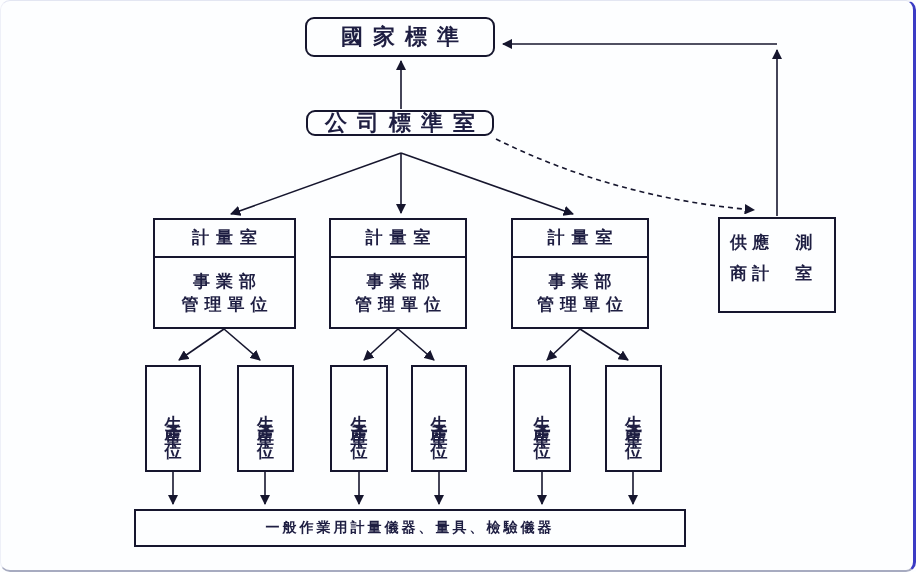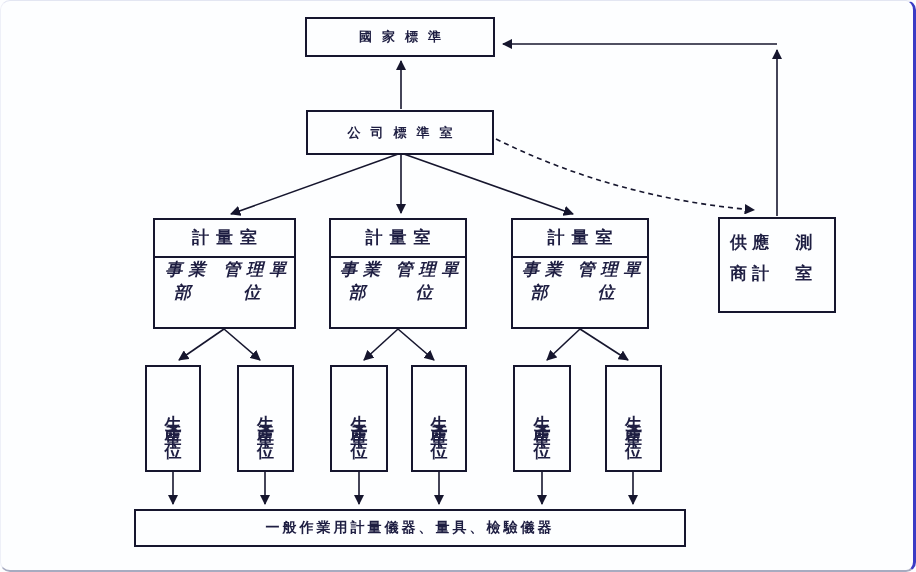--- a/index.html
+++ b/index.html
@@ -37,45 +37,45 @@
     border: 2px solid #16162e;
     background: #fdfeff;
     color: #1e1e42;
     font-weight: bold;
     display: flex;
     align-items: center;
     justify-content: center;
     text-align: center;
   }
   .wide {
-    font-size: 13px;
+    font-size: 22px;
     letter-spacing: 10px;
     text-indent: 10px; 
+    border-radius: 9px;
   }
   .mbox {
     flex-direction: column;
     align-items: stretch;
     justify-content: flex-start;
     font-size: 17px;
   }
   .mbox .mtop {
     border-bottom: 2px solid #16162e;
     height: 36px;
     line-height: 36px;
     letter-spacing: 7px;
     text-indent: 7px;
   }
   .mbox .mbot {
     flex: 1;
     display: flex;
-    flex-direction: row;
+    flex-direction: column;
     justify-content: center;
     letter-spacing: 6px;
     text-indent: 6px;
-    font-style: italic;
   }
   .vbox {
     font-size: 17px;
   }
   .vbox .vtext {
     writing-mode: vertical-rl;
     text-orientation: upright;
     letter-spacing: 9px;
     line-height: 1;
   }
@@ -131,21 +131,21 @@
       <path d="M439,472 L439,504" marker-end="url(#arr)"></path>
       <path d="M542,472 L542,504" marker-end="url(#arr)"></path>
       <path d="M633,472 L633,504" marker-end="url(#arr)"></path>
     </g>
   </svg>
 
   <div class="node wide" style="left:305px; top:17px; width:190px; height:40px;">
     <span>國家標準</span>
   </div>
 
-  <div class="node wide" style="left:306px; top:110px; width:188px; height:45px;">
+  <div class="node wide" style="left:306px; top:110px; width:188px; height:26px;">
     <span>公司標準室</span>
   </div>
 
   <div class="node mbox" style="left:153px; top:218px; width:143px; height:111px;">
     <div class="mtop">計量室</div>
     <div class="mbot">
       <div>事業部</div>
       <div>管理單位</div>
     </div>
   </div>

